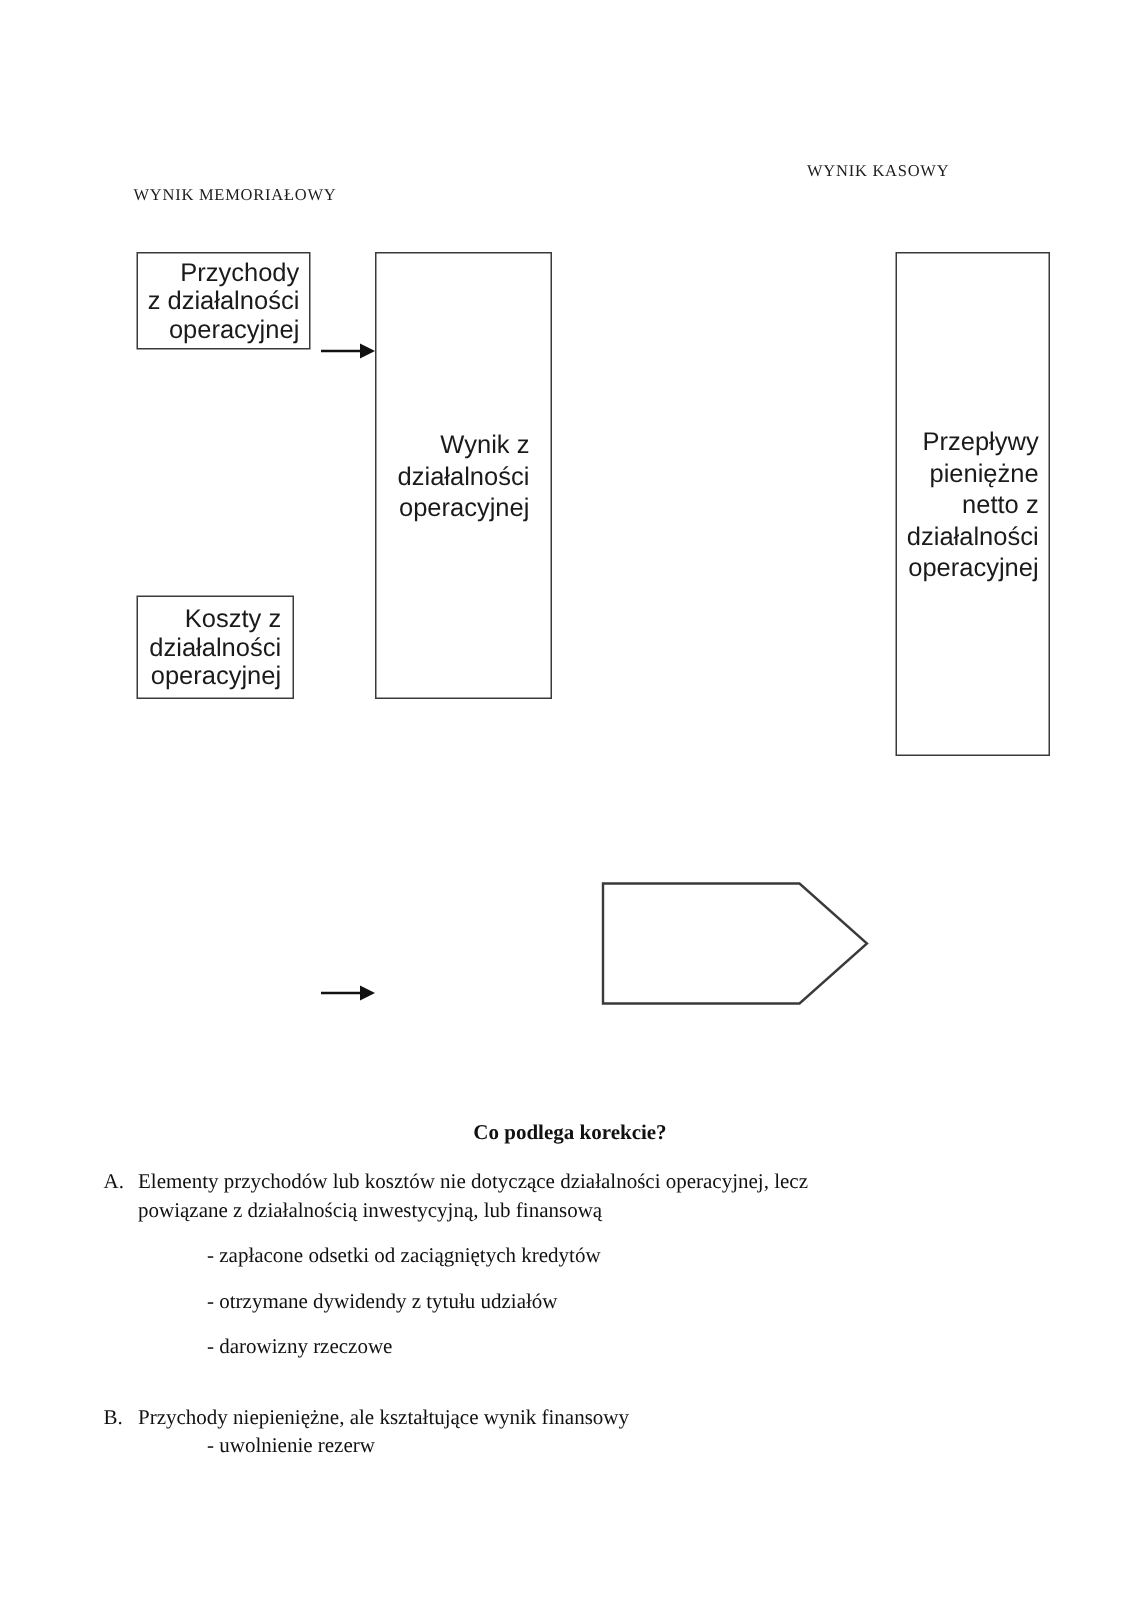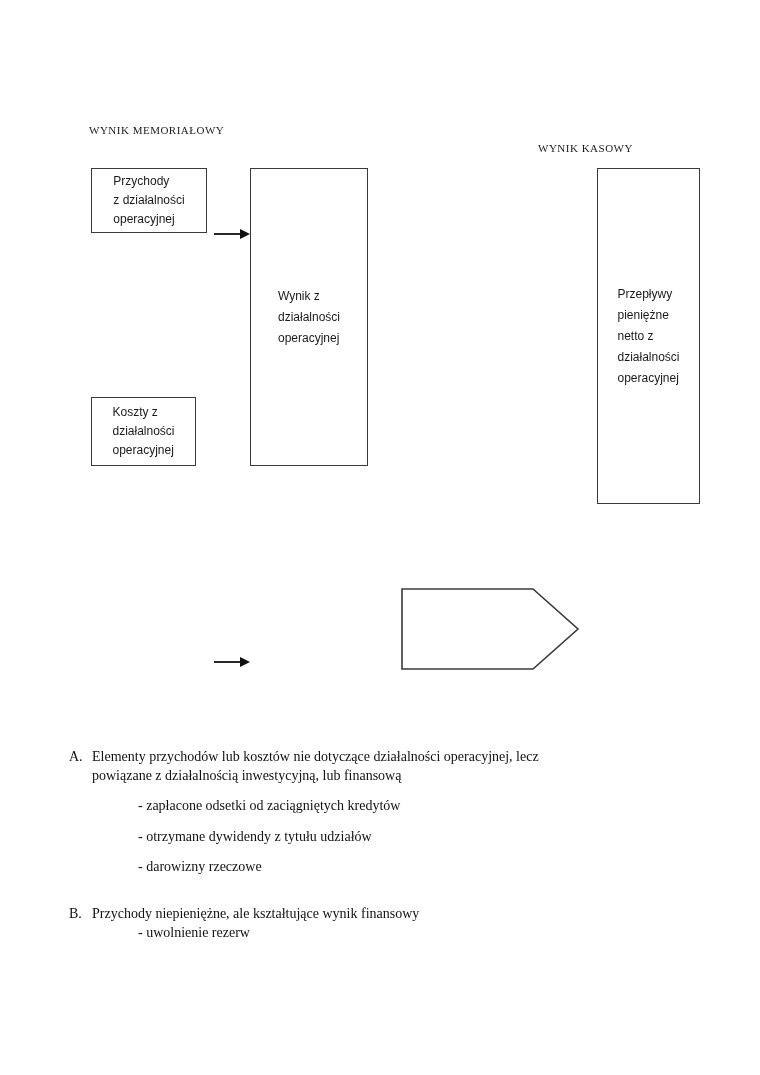--- a/index.html
+++ b/index.html
@@ -26,37 +26,37 @@
   
   .heading {
     position: absolute;
     font-family: "Liberation Serif", serif;
     font-size: 11px;
     letter-spacing: 0.5px;
     color: #1c1c1c;
     white-space: nowrap;
   }
   #heading-accrual { left: 89px; top: 124px; }
-  #heading-cash    { left: 538px; top: 108px; margin-top: 34px; }
+  #heading-cash    { left: 538px; top: 108px; }
 
   
   .flow-box {
     position: absolute;
     border: 1.6px solid #3a3a3a;
     box-sizing: border-box;
     display: flex;
     align-items: center;
     justify-content: center;
     background: #ffffff;
   }
   .flow-box .box-text {
     font-family: "Liberation Sans", sans-serif;
-    font-size: 12px;
+    font-size: 17px;
     line-height: 19px;
-    text-align: left;
+    text-align: right;
     color: #1a1a1a;
     white-space: pre-line;
     padding: 0 6px;
   }
 
   #box-revenues   { left: 91px;  top: 168px; width: 116px; height: 65px; }
   #box-costs      { left: 91px;  top: 397px; width: 105px; height: 69px; }
   #box-result     { left: 250px; top: 168px; width: 118px; height: 298px; }
   #box-cashflow   { left: 597px; top: 168px; width: 103px; height: 336px; }
 
@@ -186,20 +186,21 @@
   </div>
 
 
   <div class="chevron" id="chevron-cost">
     <svg width="178" height="82" viewBox="0 0 178 82">
       <polygon points="1,1 132,1 177,41 132,81 1,81" fill="#ffffff" stroke="#3a3a3a" stroke-width="1.6" stroke-linejoin="miter"></polygon>
     </svg>
   </div>
 
   <div class="notes">
+    <div class="notes-title">Co podlega korekcie?</div>
 
     <div class="note-item" id="note-a">
       <span class="note-marker">A.</span>
       <span class="note-body">Elementy przychodów lub kosztów nie dotyczące działalności operacyjnej, lecz
 powiązane z działalnością inwestycyjną, lub finansową</span>
       <div class="sub-item">- zapłacone odsetki od zaciągniętych kredytów</div>
       <div class="sub-item">- otrzymane dywidendy z tytułu udziałów</div>
       <div class="sub-item">- darowizny rzeczowe</div>
     </div>
 

